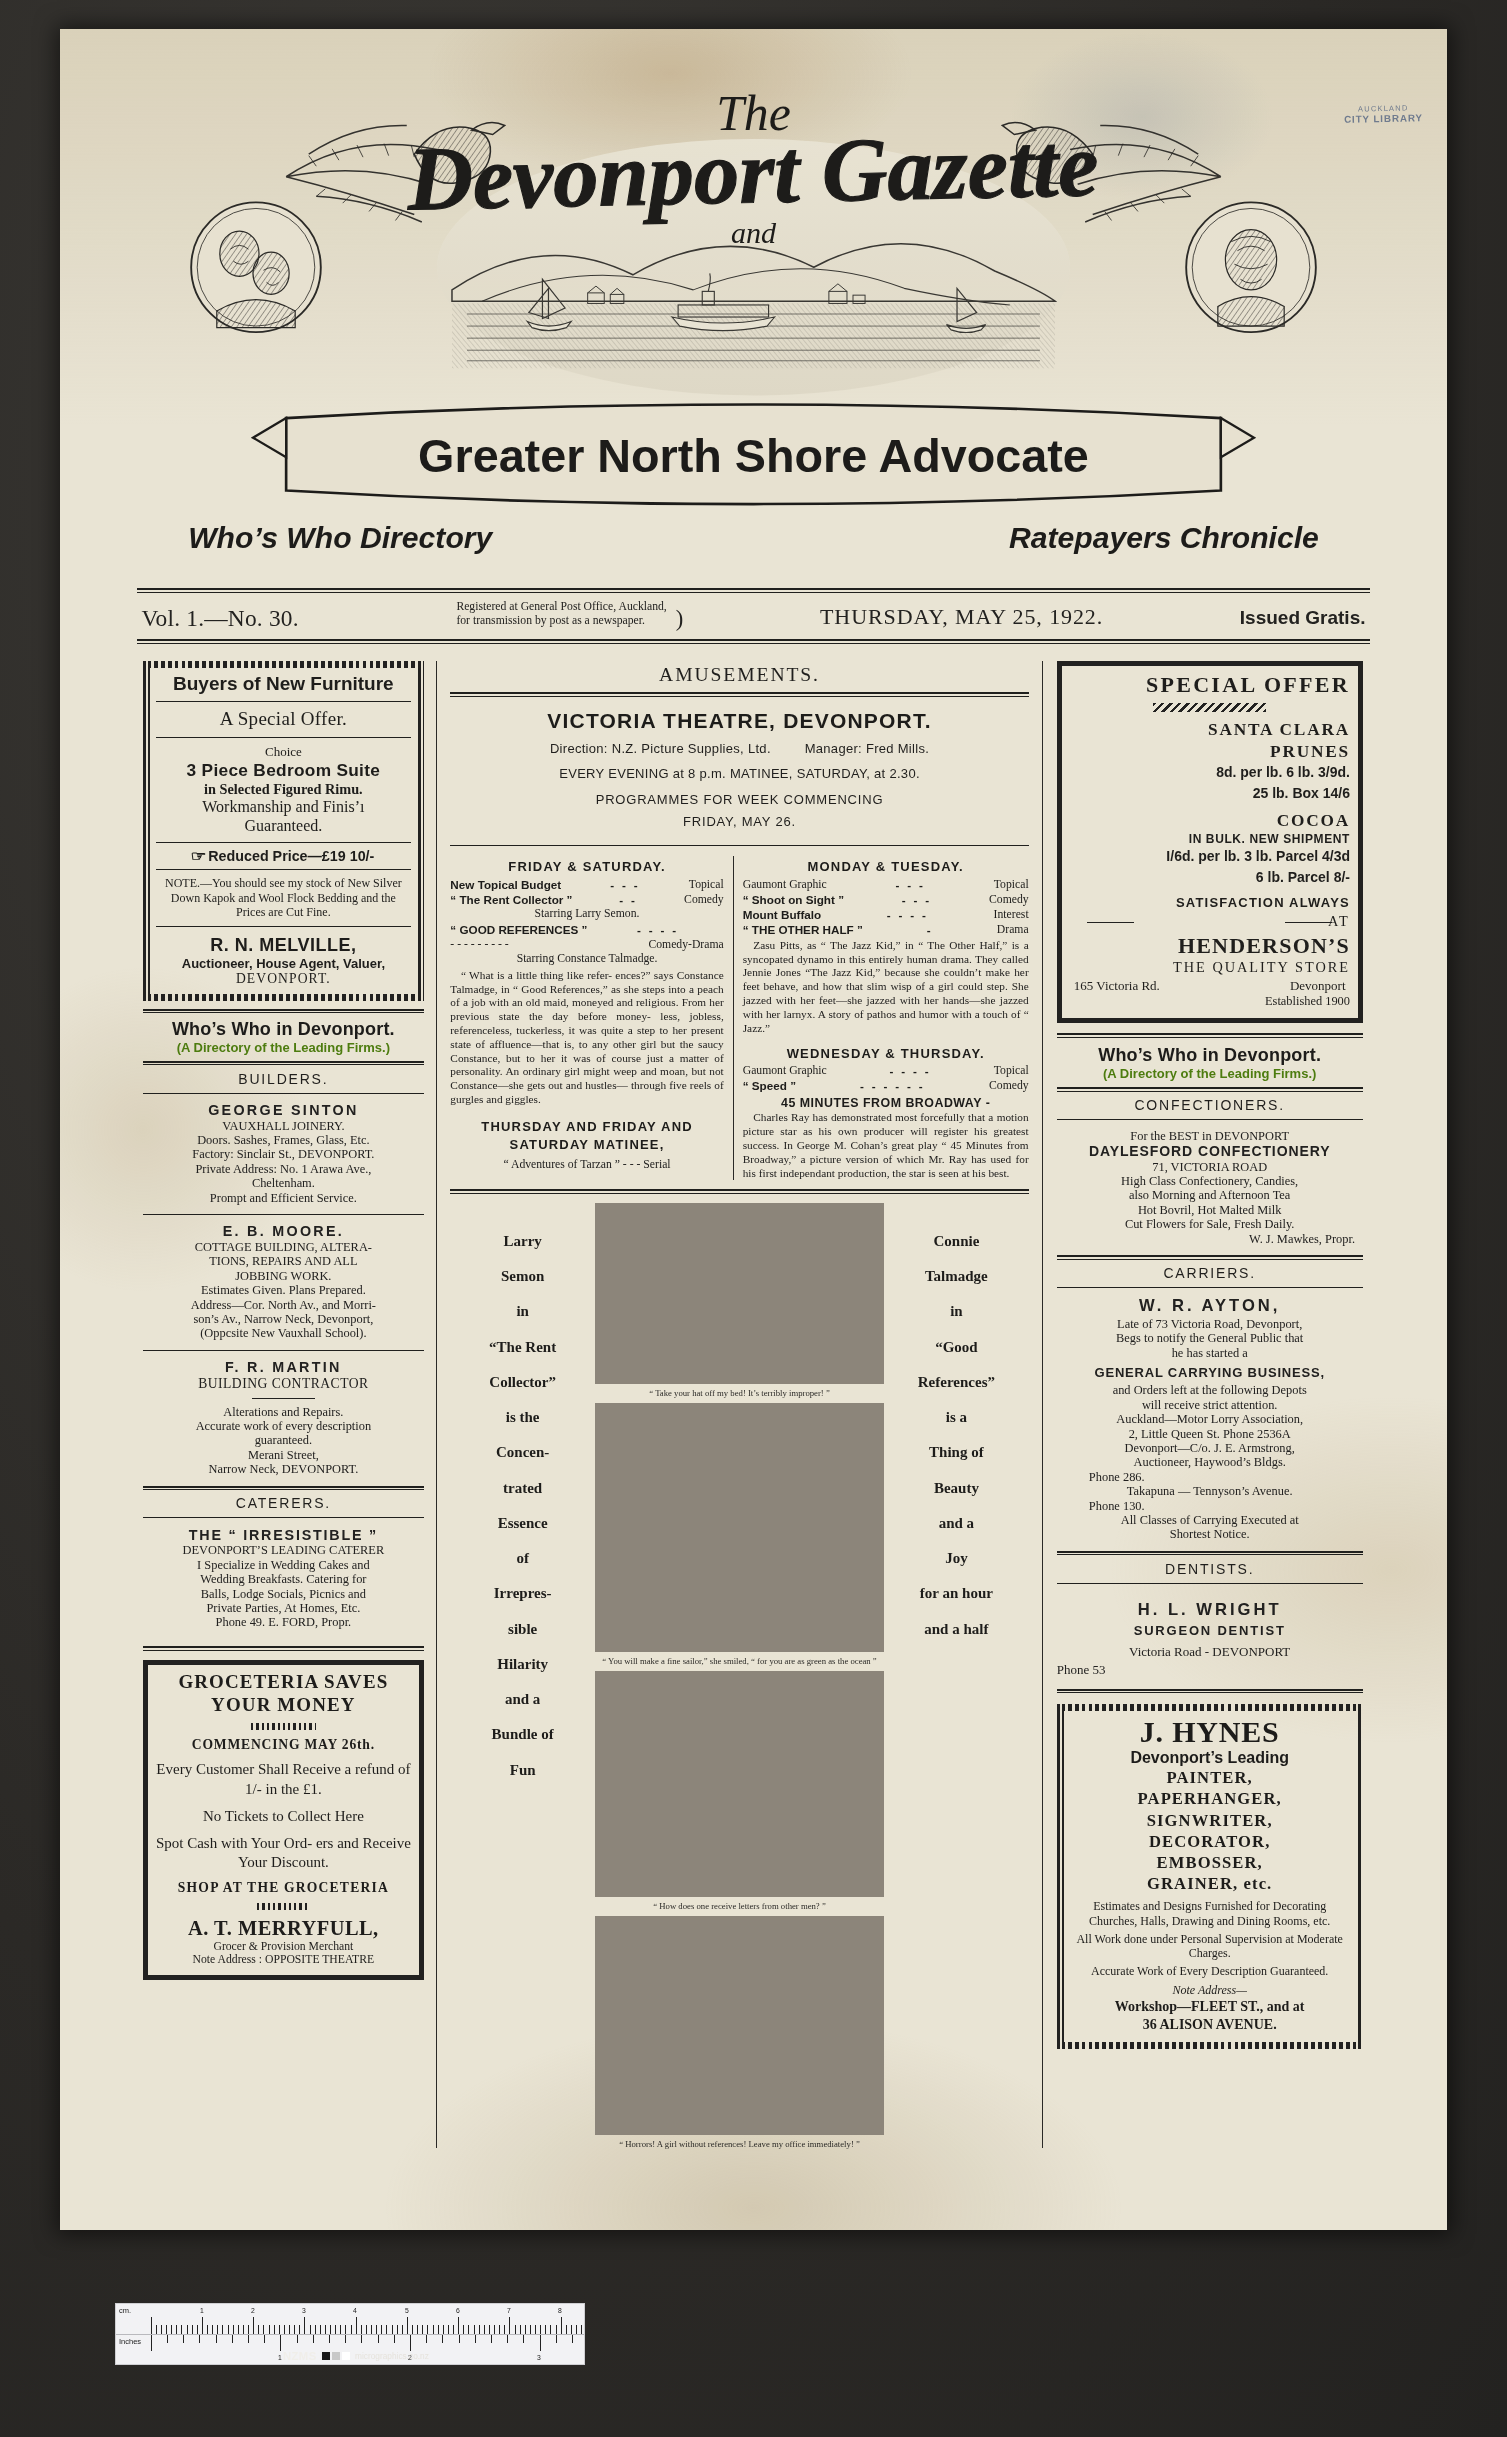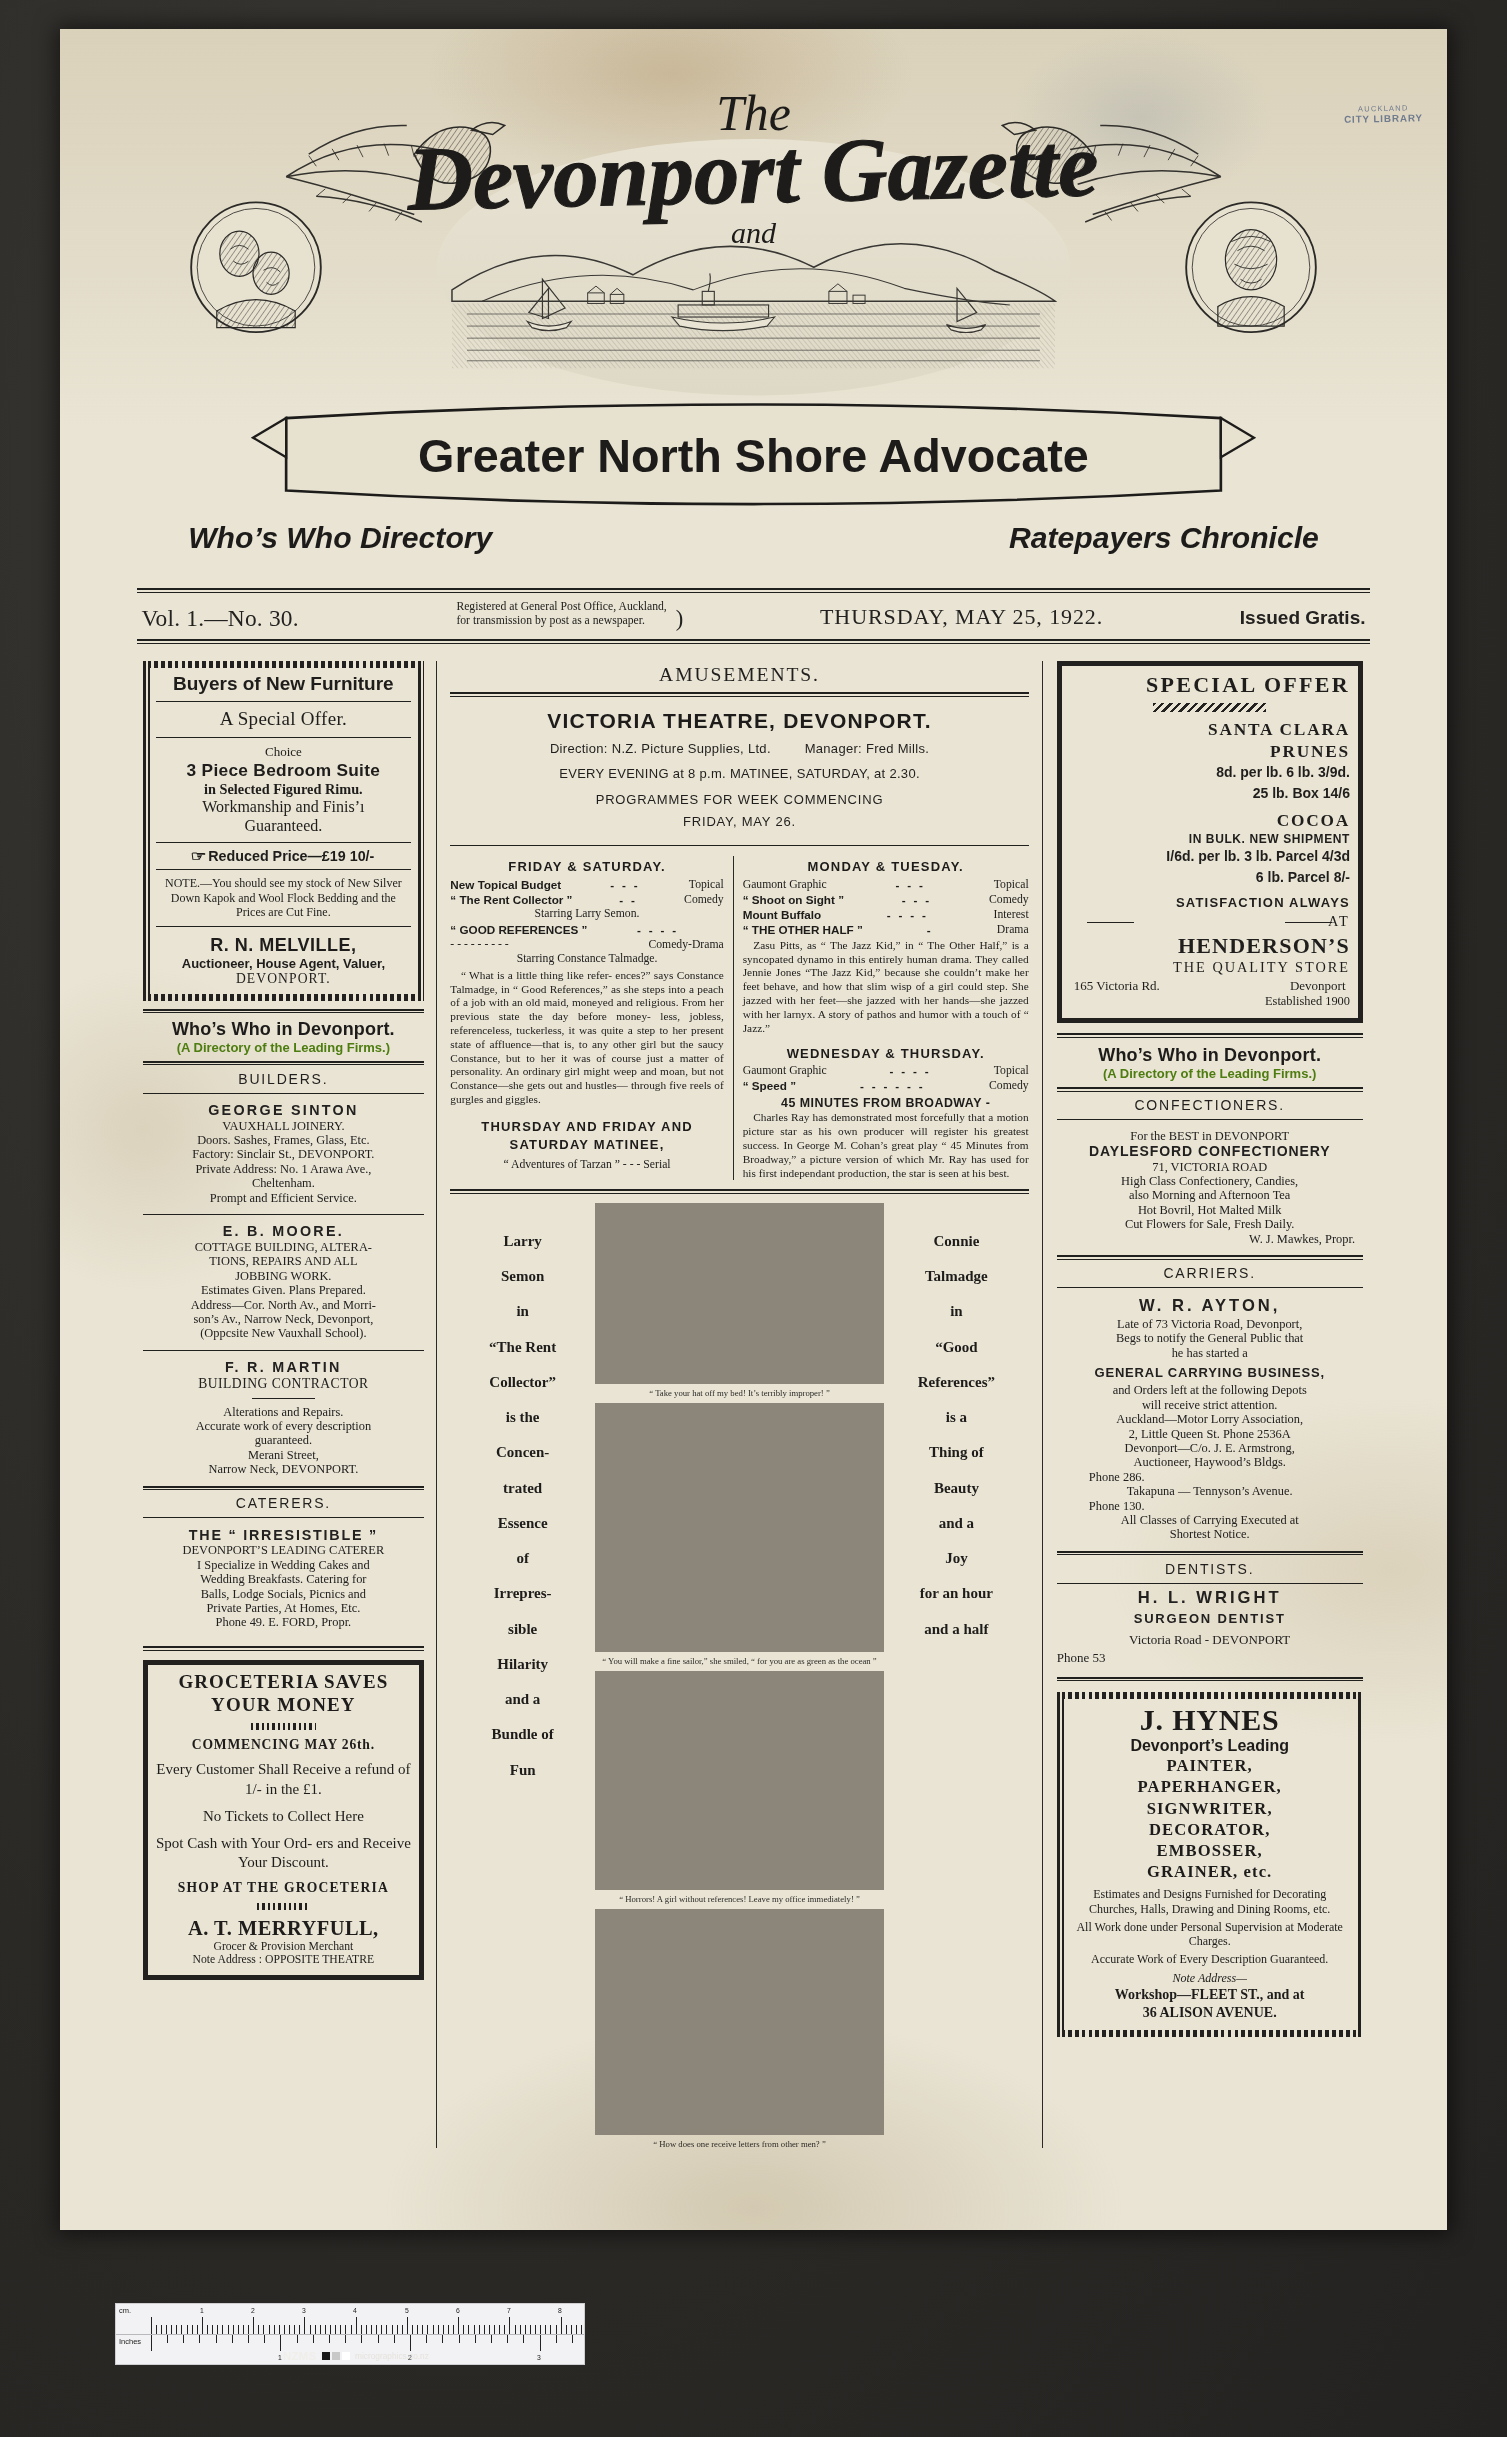--- a/index.html
+++ b/index.html
@@ -665,26 +665,26 @@
         <div id="film-strip">
           <div class="still">
             <div class="img photo1"></div>
             <div class="cap">“ Take your hat off my bed!  It’s terribly improper! ”</div>
           </div>
           <div class="still">
             <div class="img photo2"></div>
             <div class="cap">“ You will make a fine sailor,” she smiled, “ for you are as green as the ocean ”</div>
           </div>
           <div class="still">
+            <div class="img photo4"></div>
+            <div class="cap">“ How does one receive letters from other men? ”</div>
+          </div>
+          <div class="still">
             <div class="img photo3"></div>
             <div class="cap">“ Horrors!  A girl without references!  Leave my office immediately! ”</div>
-          </div>
-          <div class="still">
-            <div class="img photo4"></div>
-            <div class="cap">“ How does one receive letters from other men? ”</div>
           </div>
         </div>
 
         <div id="film-right">
           <div>Connie</div>
           <div>Talmadge</div>
           <div>in</div>
           <div>“Good</div>
           <div>References”</div>
           <div>is a</div>
@@ -758,21 +758,21 @@
         <div class="line" style="text-align:left;padding-left:32px;">Phone 286.</div>
         <div class="line">Takapuna — Tennyson’s   Avenue.</div>
         <div class="line" style="text-align:left;padding-left:32px;">Phone 130.</div>
         <div class="line">All  Classes of Carrying Executed at</div>
         <div class="line">Shortest  Notice.</div>
       </div>
 
       <div class="rule-double"></div>
       <div class="dir-section">DENTISTS.</div>
       <div class="rule-thin"></div>
-      <div class="firm" style="margin:4px 0 12px;">
+      <div class="firm" style="margin:16px 0 12px;">
         <div class="name" style="font-size:16.6px;letter-spacing:3px;">H.  L.  WRIGHT</div>
         <div class="name" style="font-size:13px;letter-spacing:1.8px;font-weight:bold;margin-top:3px;">SURGEON  DENTIST</div>
         <div class="line" style="font-size:13px;margin-top:6px;">Victoria Road  -  DEVONPORT</div>
         <div class="line" style="text-align:left;font-size:13px;margin-top:3px;">Phone 53</div>
       </div>
       <div class="rule-double"></div>
 
       <div class="orn-box" id="hynes" style="margin-top:10.6px;">
         <div class="hy-name">J. HYNES</div>
         <div class="hy-sub">Devonport’s Leading</div>

